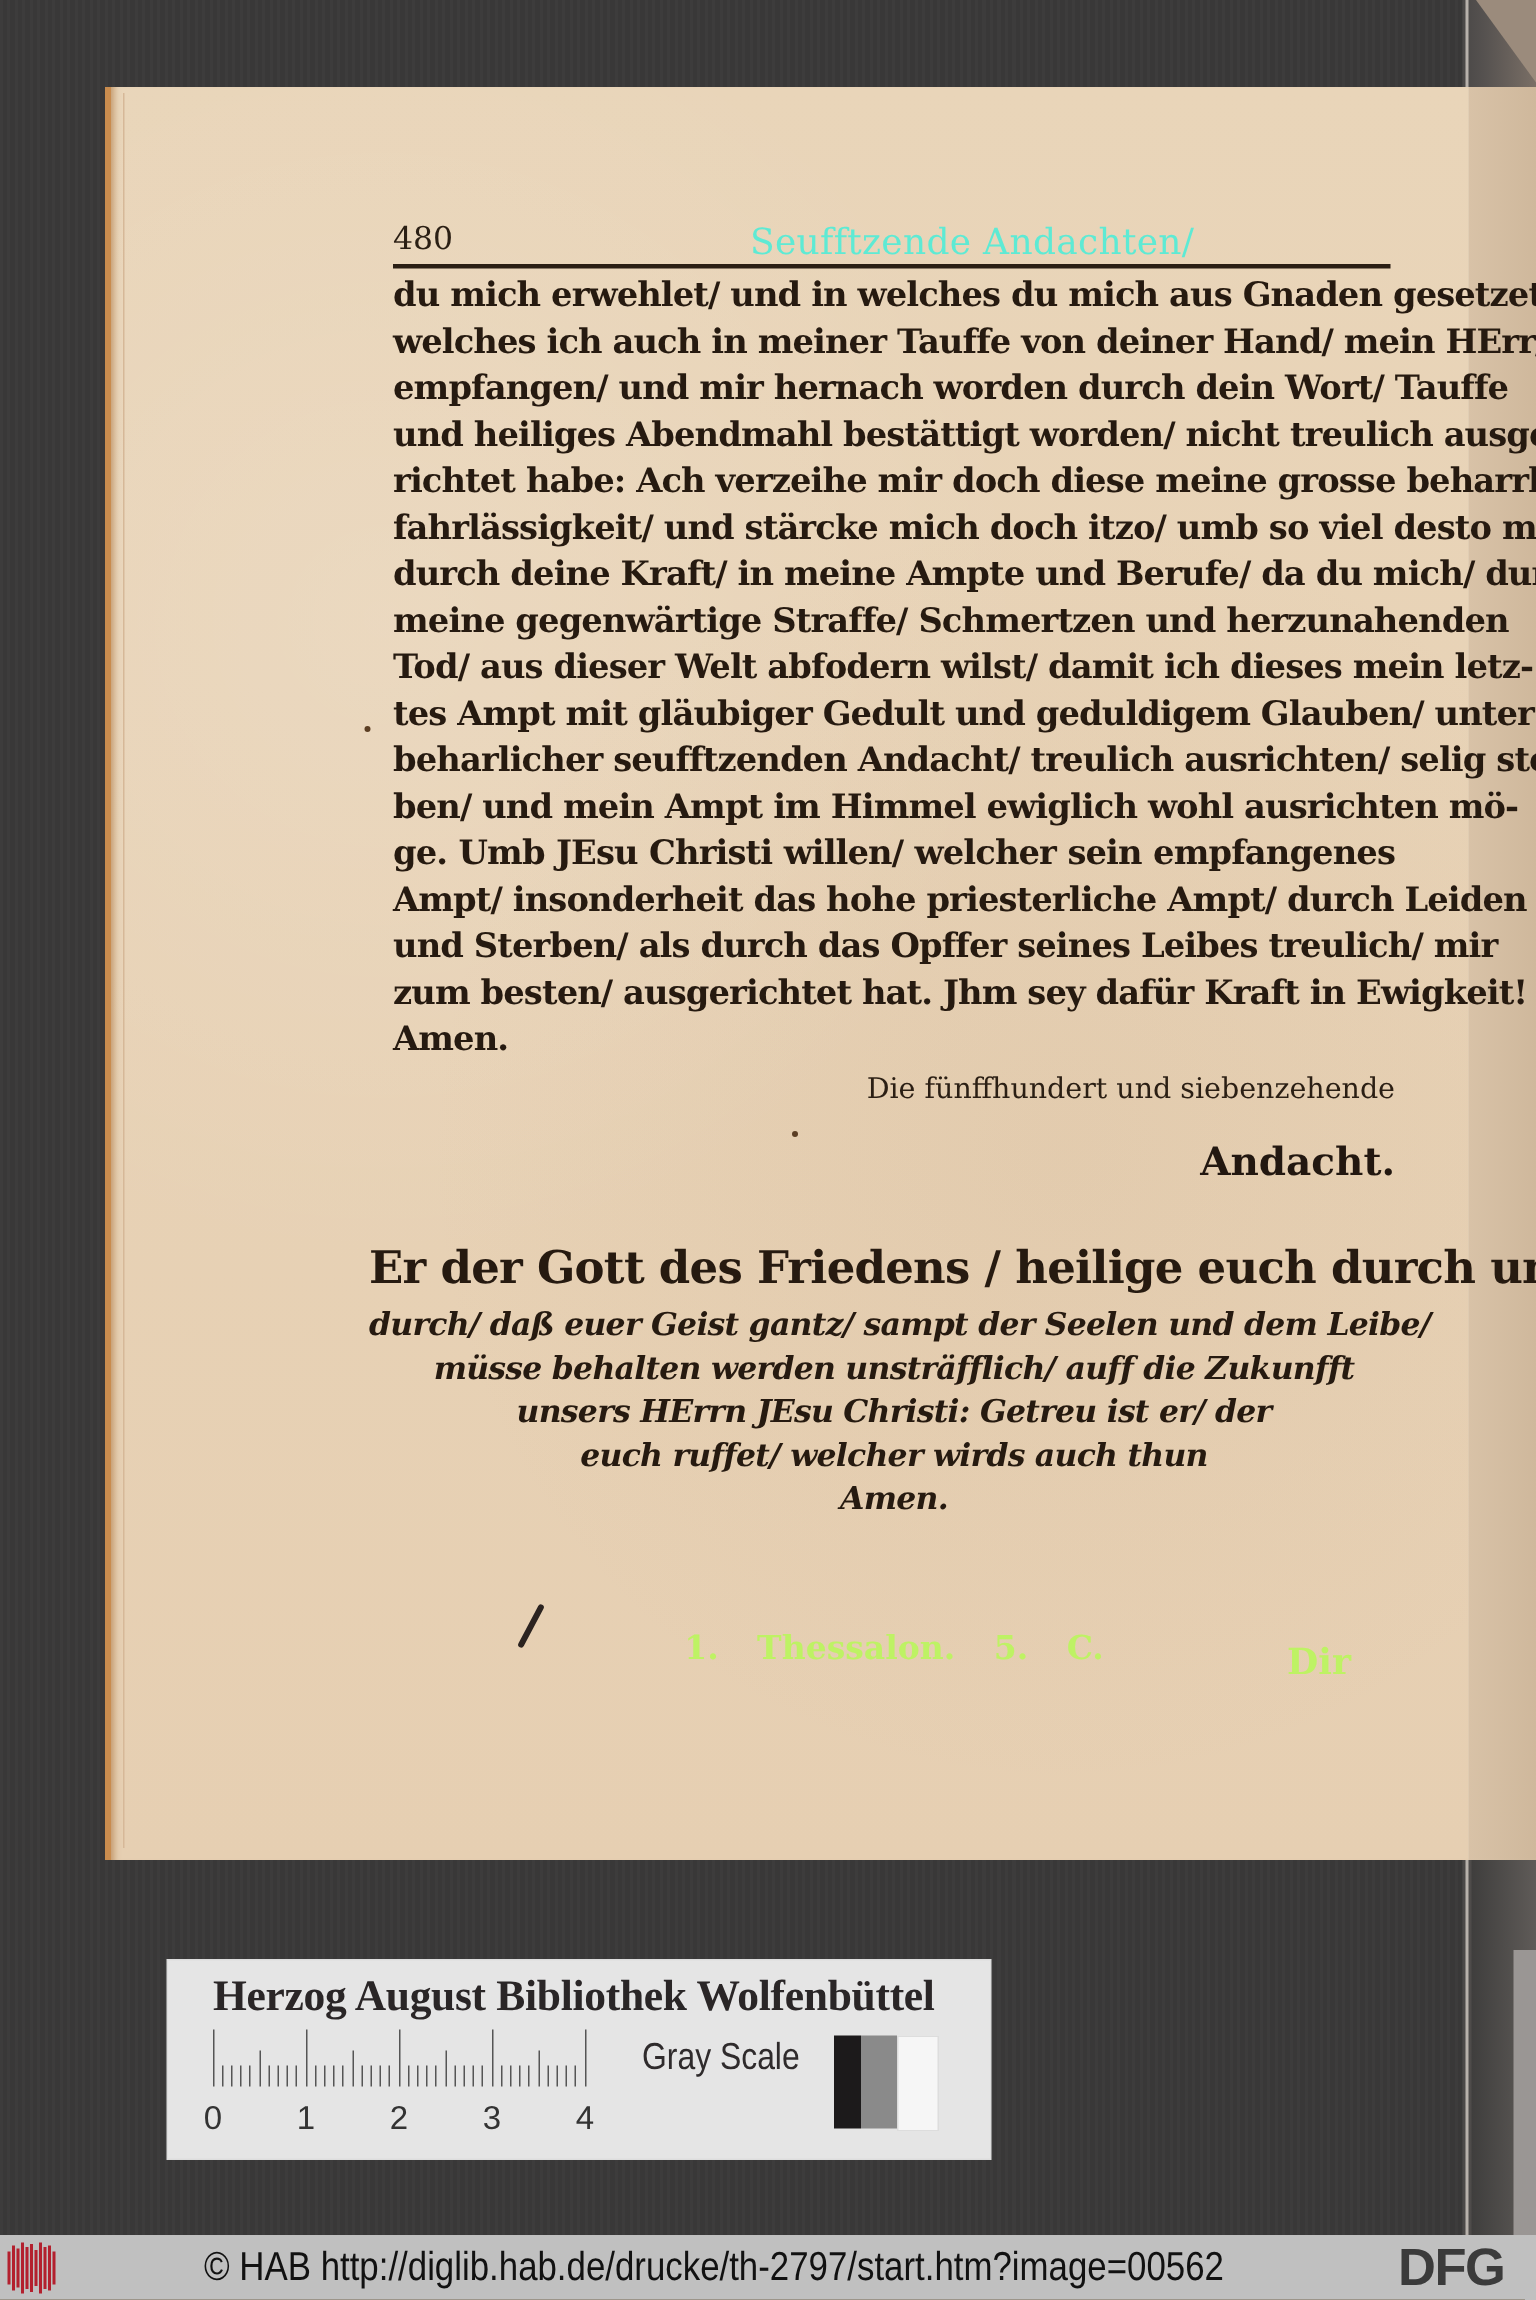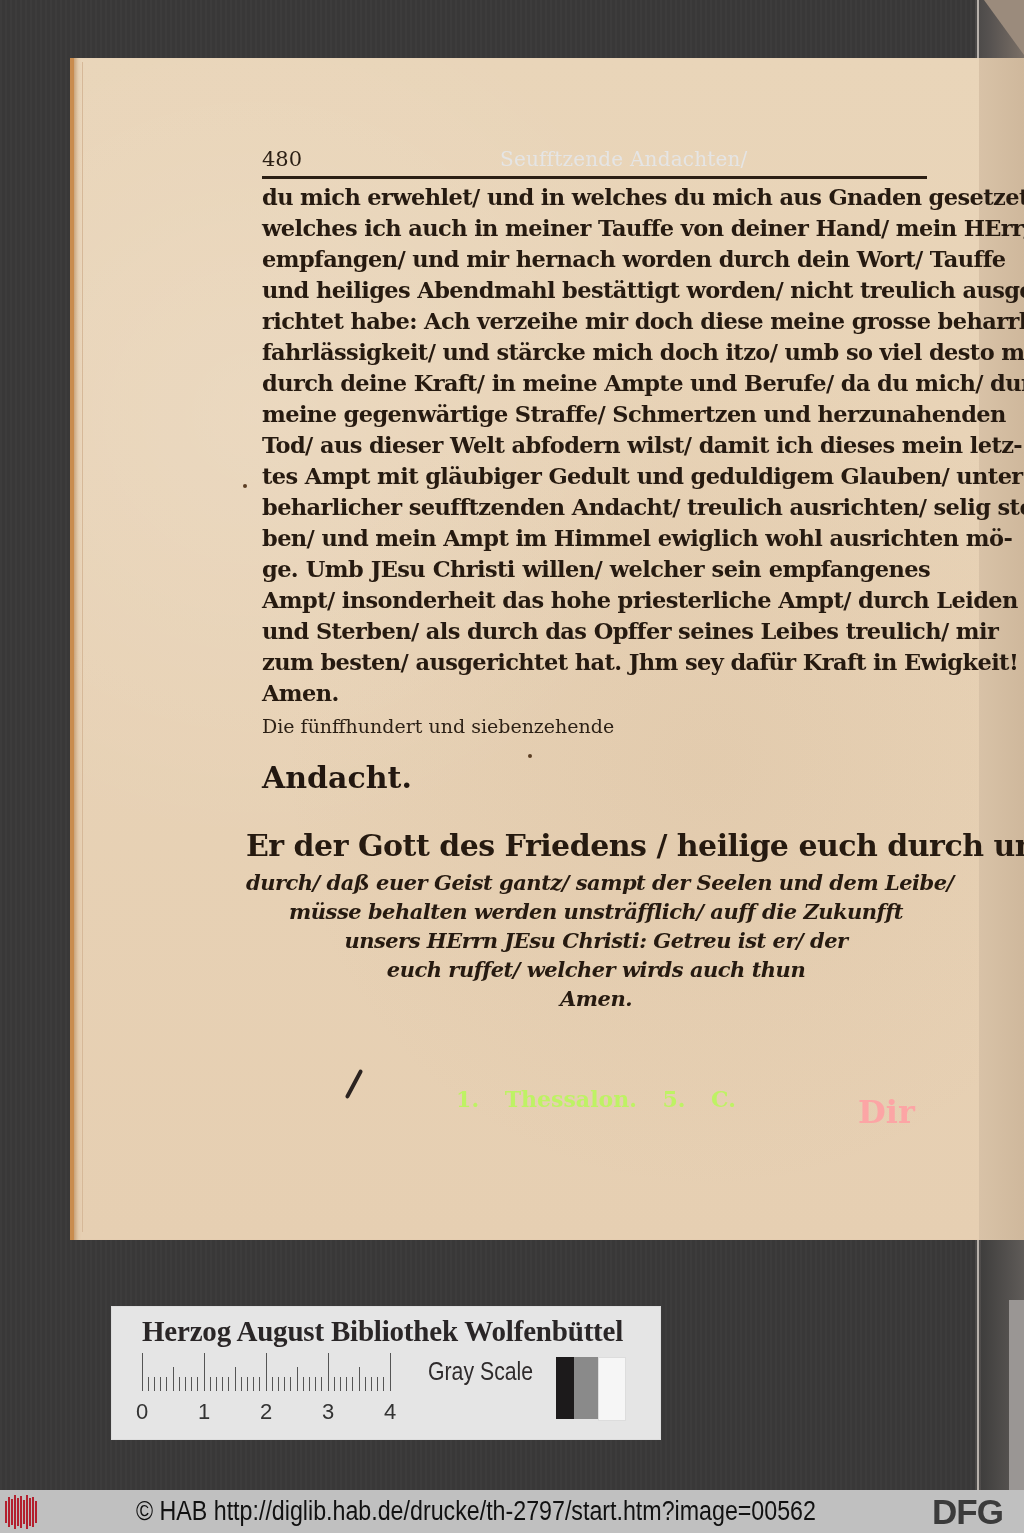--- a/index.html
+++ b/index.html
@@ -15,33 +15,33 @@
 
   .page{position:absolute;left:70px;top:58px;width:905px;height:1182px;background:#e8d4b8;
     background-image:
       radial-gradient(circle at 20% 30%,rgba(255,255,255,0.12),transparent 40%),
       radial-gradient(circle at 70% 60%,rgba(170,130,90,0.08),transparent 45%),
       linear-gradient(180deg,#e9d5b9,#e6cfb2);
     border-left:4px solid #c98c4e;box-shadow:inset 6px 0 4px -4px rgba(160,100,40,0.5);}
   .page .inner-edge{position:absolute;left:8px;top:4px;width:1px;height:1170px;background:#d6b898;}
   .header-row{position:absolute;left:262px;top:143px;width:668px;height:30px;}
   .page-number{position:absolute;left:0;top:4px;font-size:21px;color:#2b1f14;}
-  .running-head{position:absolute;left:238px;top:4px;font-size:20px;color:#e5e5e5;letter-spacing:0.2px;}
+  .running-head{position:absolute;left:238px;top:4px;font-size:24px;color:#5eead4;letter-spacing:0.2px;}
   .header-rule{position:absolute;left:262px;top:176px;width:665px;height:3px;background:#2b1f14;}
 
   .body-line{position:absolute;left:262px;width:668px;font-size:22.5px;line-height:30px;color:#261a10;font-weight:bold;white-space:nowrap;text-align:justify;text-align-last:justify;letter-spacing:-0.6px;}
   .body-line.last{text-align-last:left;}
 
-  .sub-heading{position:absolute;left:262px;top:715px;width:668px;text-align:left;font-size:19px;color:#2b1f14;}
-  .main-heading{position:absolute;left:262px;top:760px;width:668px;text-align:left;font-size:30px;font-weight:bold;color:#221710;}
+  .sub-heading{position:absolute;left:262px;top:715px;width:668px;text-align:right;font-size:19px;color:#2b1f14;}
+  .main-heading{position:absolute;left:262px;top:760px;width:668px;text-align:right;font-size:26px;font-weight:bold;color:#221710;}
   .verse-line{position:absolute;width:700px;left:246px;text-align:center;font-weight:bold;color:#261a10;white-space:nowrap;letter-spacing:-0.5px;}
   .verse-first{font-size:30px;top:828px;}
   .verse-rest{font-size:21px;font-style:italic;}
   .reference{position:absolute;left:262px;top:1086px;width:668px;text-align:center;font-size:22px;font-weight:bold;color:#bef264;word-spacing:18px;}
-  .catchword{position:absolute;left:858px;top:1093px;font-size:32px;font-weight:bold;color:#fca5a5;}
+  .catchword{position:absolute;left:858px;top:1093px;font-size:24px;font-weight:bold;color:#bef264;}
   .pen-mark{position:absolute;left:352px;top:1068px;width:4px;height:32px;background:#2b2320;transform:rotate(28deg);border-radius:2px;}
   .dot-mark{position:absolute;width:4px;height:4px;border-radius:50%;background:#5b3e24;}
 
   .color-card{position:absolute;left:112px;top:1307px;width:548px;height:132px;background:#e5e5e5;box-shadow:0 0 0 1px #ddd;}
   .card-title{position:absolute;left:30px;top:8px;font-family:"Liberation Serif",serif;font-weight:bold;font-size:29px;color:#2a2627;white-space:nowrap;letter-spacing:-0.2px;}
   .ruler{position:absolute;left:30px;top:48px;width:262px;height:64px;}
   .tick{position:absolute;bottom:28px;width:1px;background:#555;}
   .tick-label{position:absolute;top:44px;font-family:"Liberation Sans",sans-serif;font-size:22px;color:#333;width:20px;margin-left:-10px;text-align:center;}
   .gray-label{position:absolute;left:316px;top:50px;font-family:"Liberation Sans",sans-serif;font-size:25px;color:#2f2b2c;transform:scaleX(0.85);transform-origin:left;}
   .gray-swatches{position:absolute;left:444px;top:50px;width:74px;height:62px;display:flex;}

